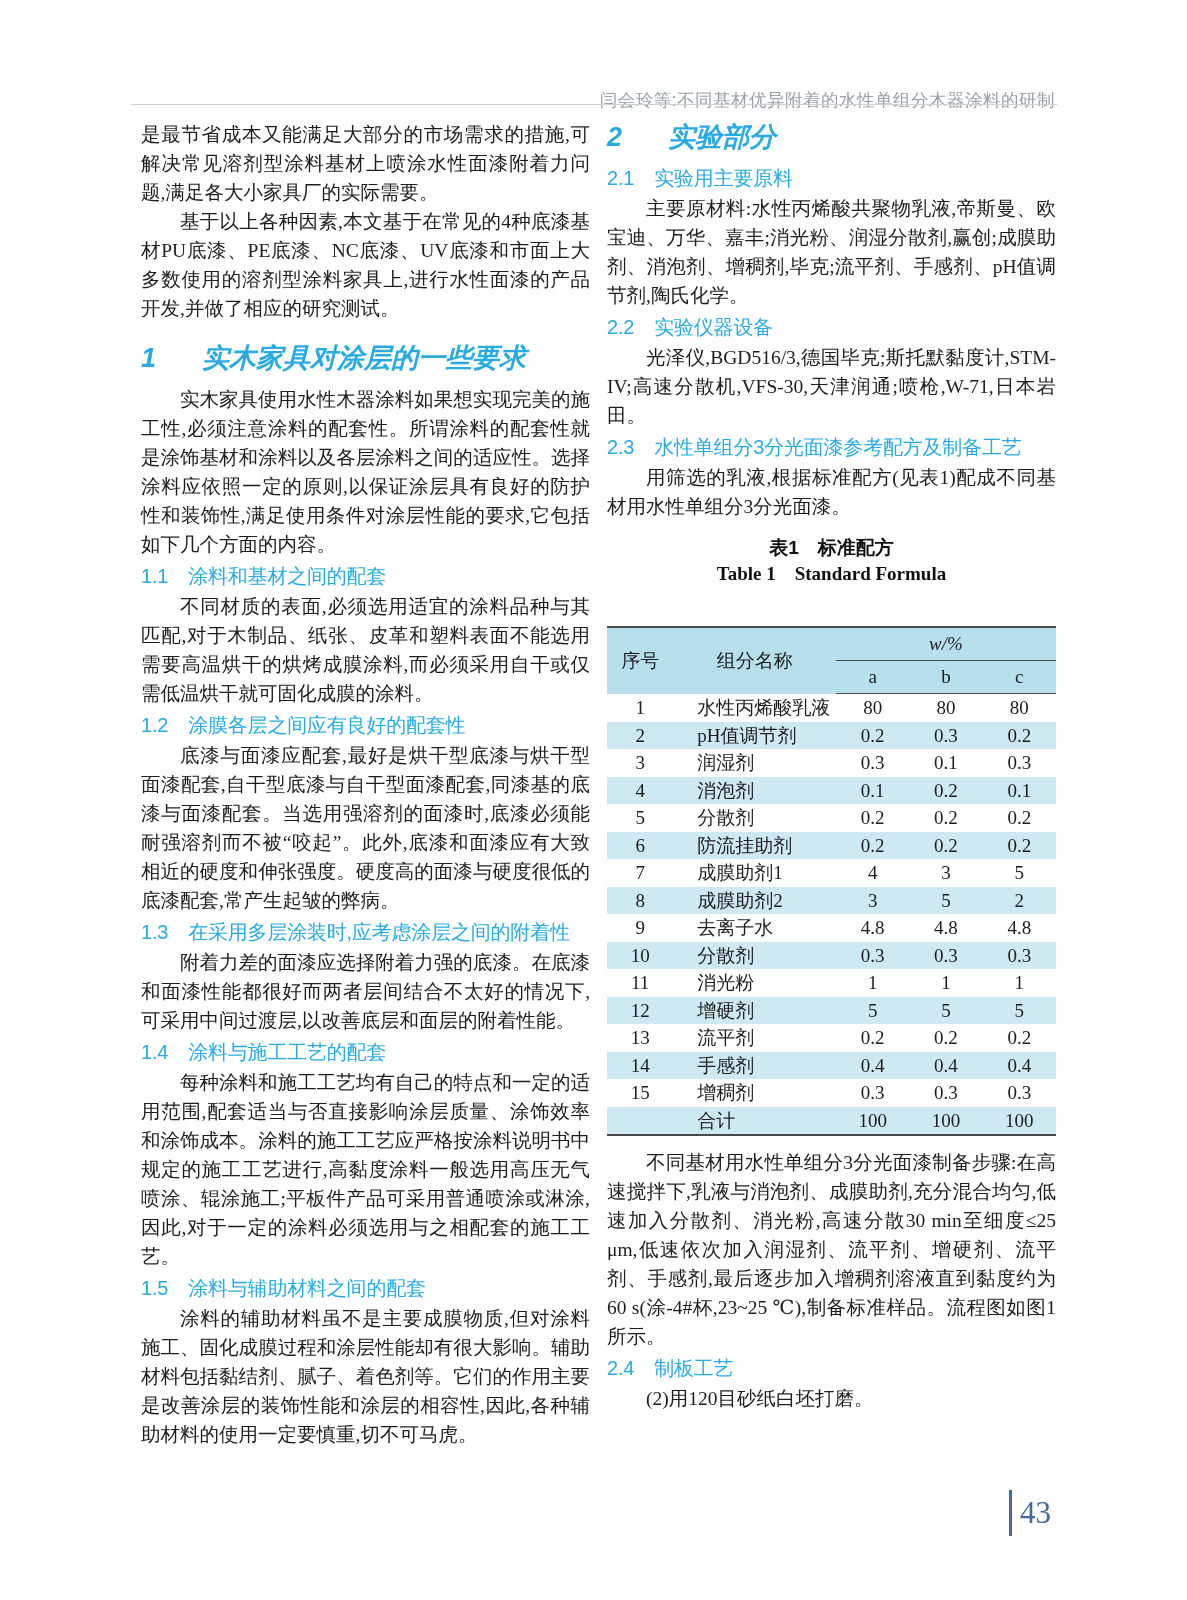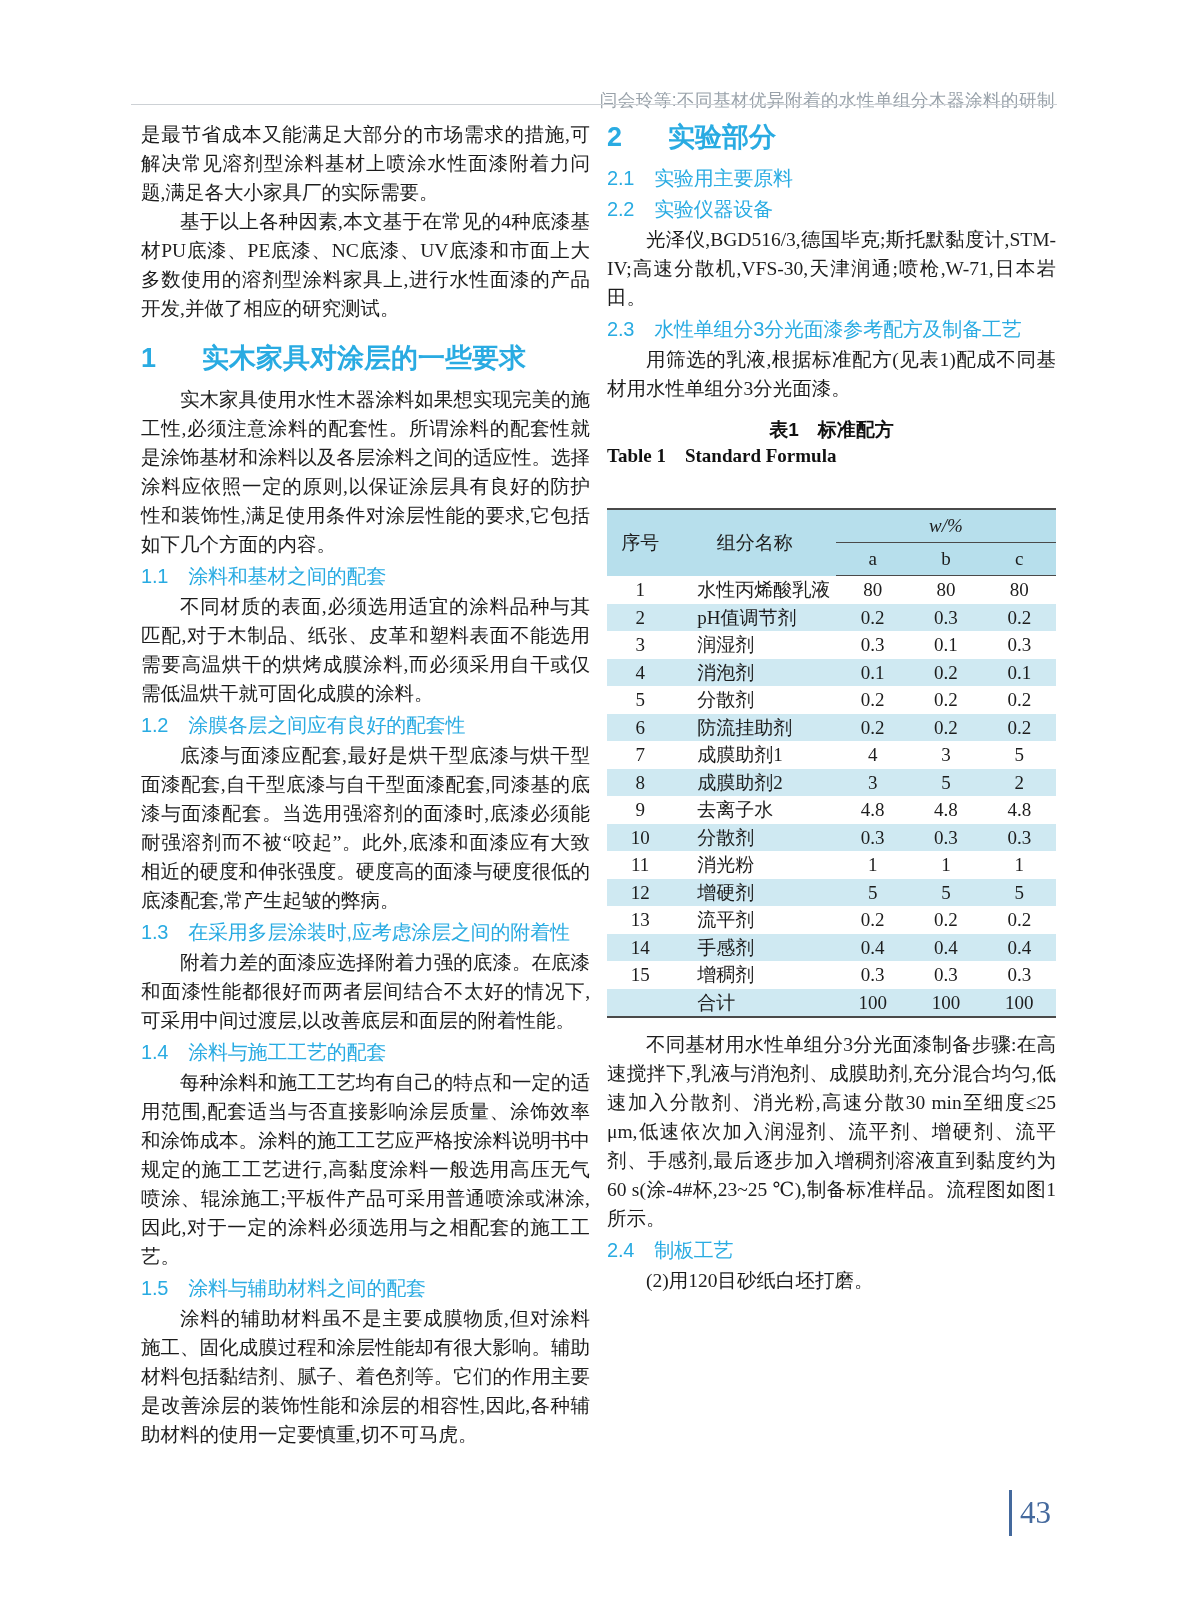--- a/index.html
+++ b/index.html
@@ -21,36 +21,36 @@
   .col{position:absolute;top:120px;width:449px;}
   .col-left{left:141px;}
   .col-right{left:607px;}
   p.body{
     margin:0;font-size:19.5px;line-height:29px;text-align:justify;
     text-indent:2em;color:#1c1c1c;
   }
   p.body.no-indent{text-indent:0;}
   h2.sec{
     margin:18px 0 10px 0;font-family:"Liberation Sans","DejaVu Sans",sans-serif;
-    font-size:27px;line-height:34px;font-weight:bold;color:#29abe2;white-space:nowrap;
+    font-size:27px;line-height:34px;font-weight:bold;color:#29abe2;white-space:nowrap;font-style:italic;
   }
   h2.sec .num{margin-right:1.7em;}
   h3.sub{
     margin:3px 0 2px 0;font-family:"Liberation Sans","DejaVu Sans",sans-serif;
     font-size:20px;line-height:28px;font-weight:normal;color:#29abe2;white-space:nowrap;letter-spacing:-0.2px;
   }
   h3.sub .num{margin-right:1.0em;}
   
   .table-block{margin-top:14px;}
   .tbl-cap-zh{
     text-align:center;font-family:Liberation Sans, sans-serif;
     font-weight:bold;font-size:19px;line-height:26px;color:#111;
   }
   .tbl-cap-en{
-    text-align:left;font-family:"Liberation Serif","DejaVu Serif",serif;
+    text-align:center;font-family:"Liberation Serif","DejaVu Serif",serif;
     font-weight:bold;font-size:19px;line-height:26px;color:#111;margin-bottom:3px;
   }
   table.formula{
     width:100%;border-collapse:collapse;font-size:19px;text-align:center;
     border-top:2px solid #4a4a4a;border-bottom:2px solid #4a4a4a;margin-top:39px;
   }
   table.formula thead th{
     background:#b7dfec;font-weight:normal;padding:0;line-height:32px;
   }
   table.formula thead tr.sub-head th{border-bottom:1.5px solid #4a4a4a;}
@@ -109,20 +109,21 @@
     <p class="body">每种涂料和施工工艺均有自己的特点和一定的适用范围,配套适当与否直接影响涂层质量、涂饰效率和涂饰成本。涂料的施工工艺应严格按涂料说明书中规定的施工工艺进行,高黏度涂料一般选用高压无气喷涂、辊涂施工;平板件产品可采用普通喷涂或淋涂,因此,对于一定的涂料必须选用与之相配套的施工工艺。</p>
 
     <h3 class="sub"><span class="num">1.5</span><span>涂料与辅助材料之间的配套</span></h3>
     <p class="body">涂料的辅助材料虽不是主要成膜物质,但对涂料施工、固化成膜过程和涂层性能却有很大影响。辅助材料包括黏结剂、腻子、着色剂等。它们的作用主要是改善涂层的装饰性能和涂层的相容性,因此,各种辅助材料的使用一定要慎重,切不可马虎。</p>
   </div>
 
   <div class="col col-right">
     <h2 class="sec" style="margin-top:0;"><span class="num">2</span><span>实验部分</span></h2>
 
     <h3 class="sub"><span class="num">2.1</span><span>实验用主要原料</span></h3>
+    <p class="body">主要原材料:水性丙烯酸共聚物乳液,帝斯曼、欧宝迪、万华、嘉丰;消光粉、润湿分散剂,赢创;成膜助剂、消泡剂、增稠剂,毕克;流平剂、手感剂、pH值调节剂,陶氏化学。</p>
 
     <h3 class="sub"><span class="num">2.2</span><span>实验仪器设备</span></h3>
     <p class="body">光泽仪,BGD516/3,德国毕克;斯托默黏度计,STM-IV;高速分散机,VFS-30,天津润通;喷枪,W-71,日本岩田。</p>
 
     <h3 class="sub"><span class="num">2.3</span><span>水性单组分3分光面漆参考配方及制备工艺</span></h3>
     <p class="body">用筛选的乳液,根据标准配方(见表1)配成不同基材用水性单组分3分光面漆。</p>
 
     <div class="table-block">
       <div class="tbl-cap-zh">表1　标准配方</div>
       <div class="tbl-cap-en">Table 1　Standard Formula</div>

